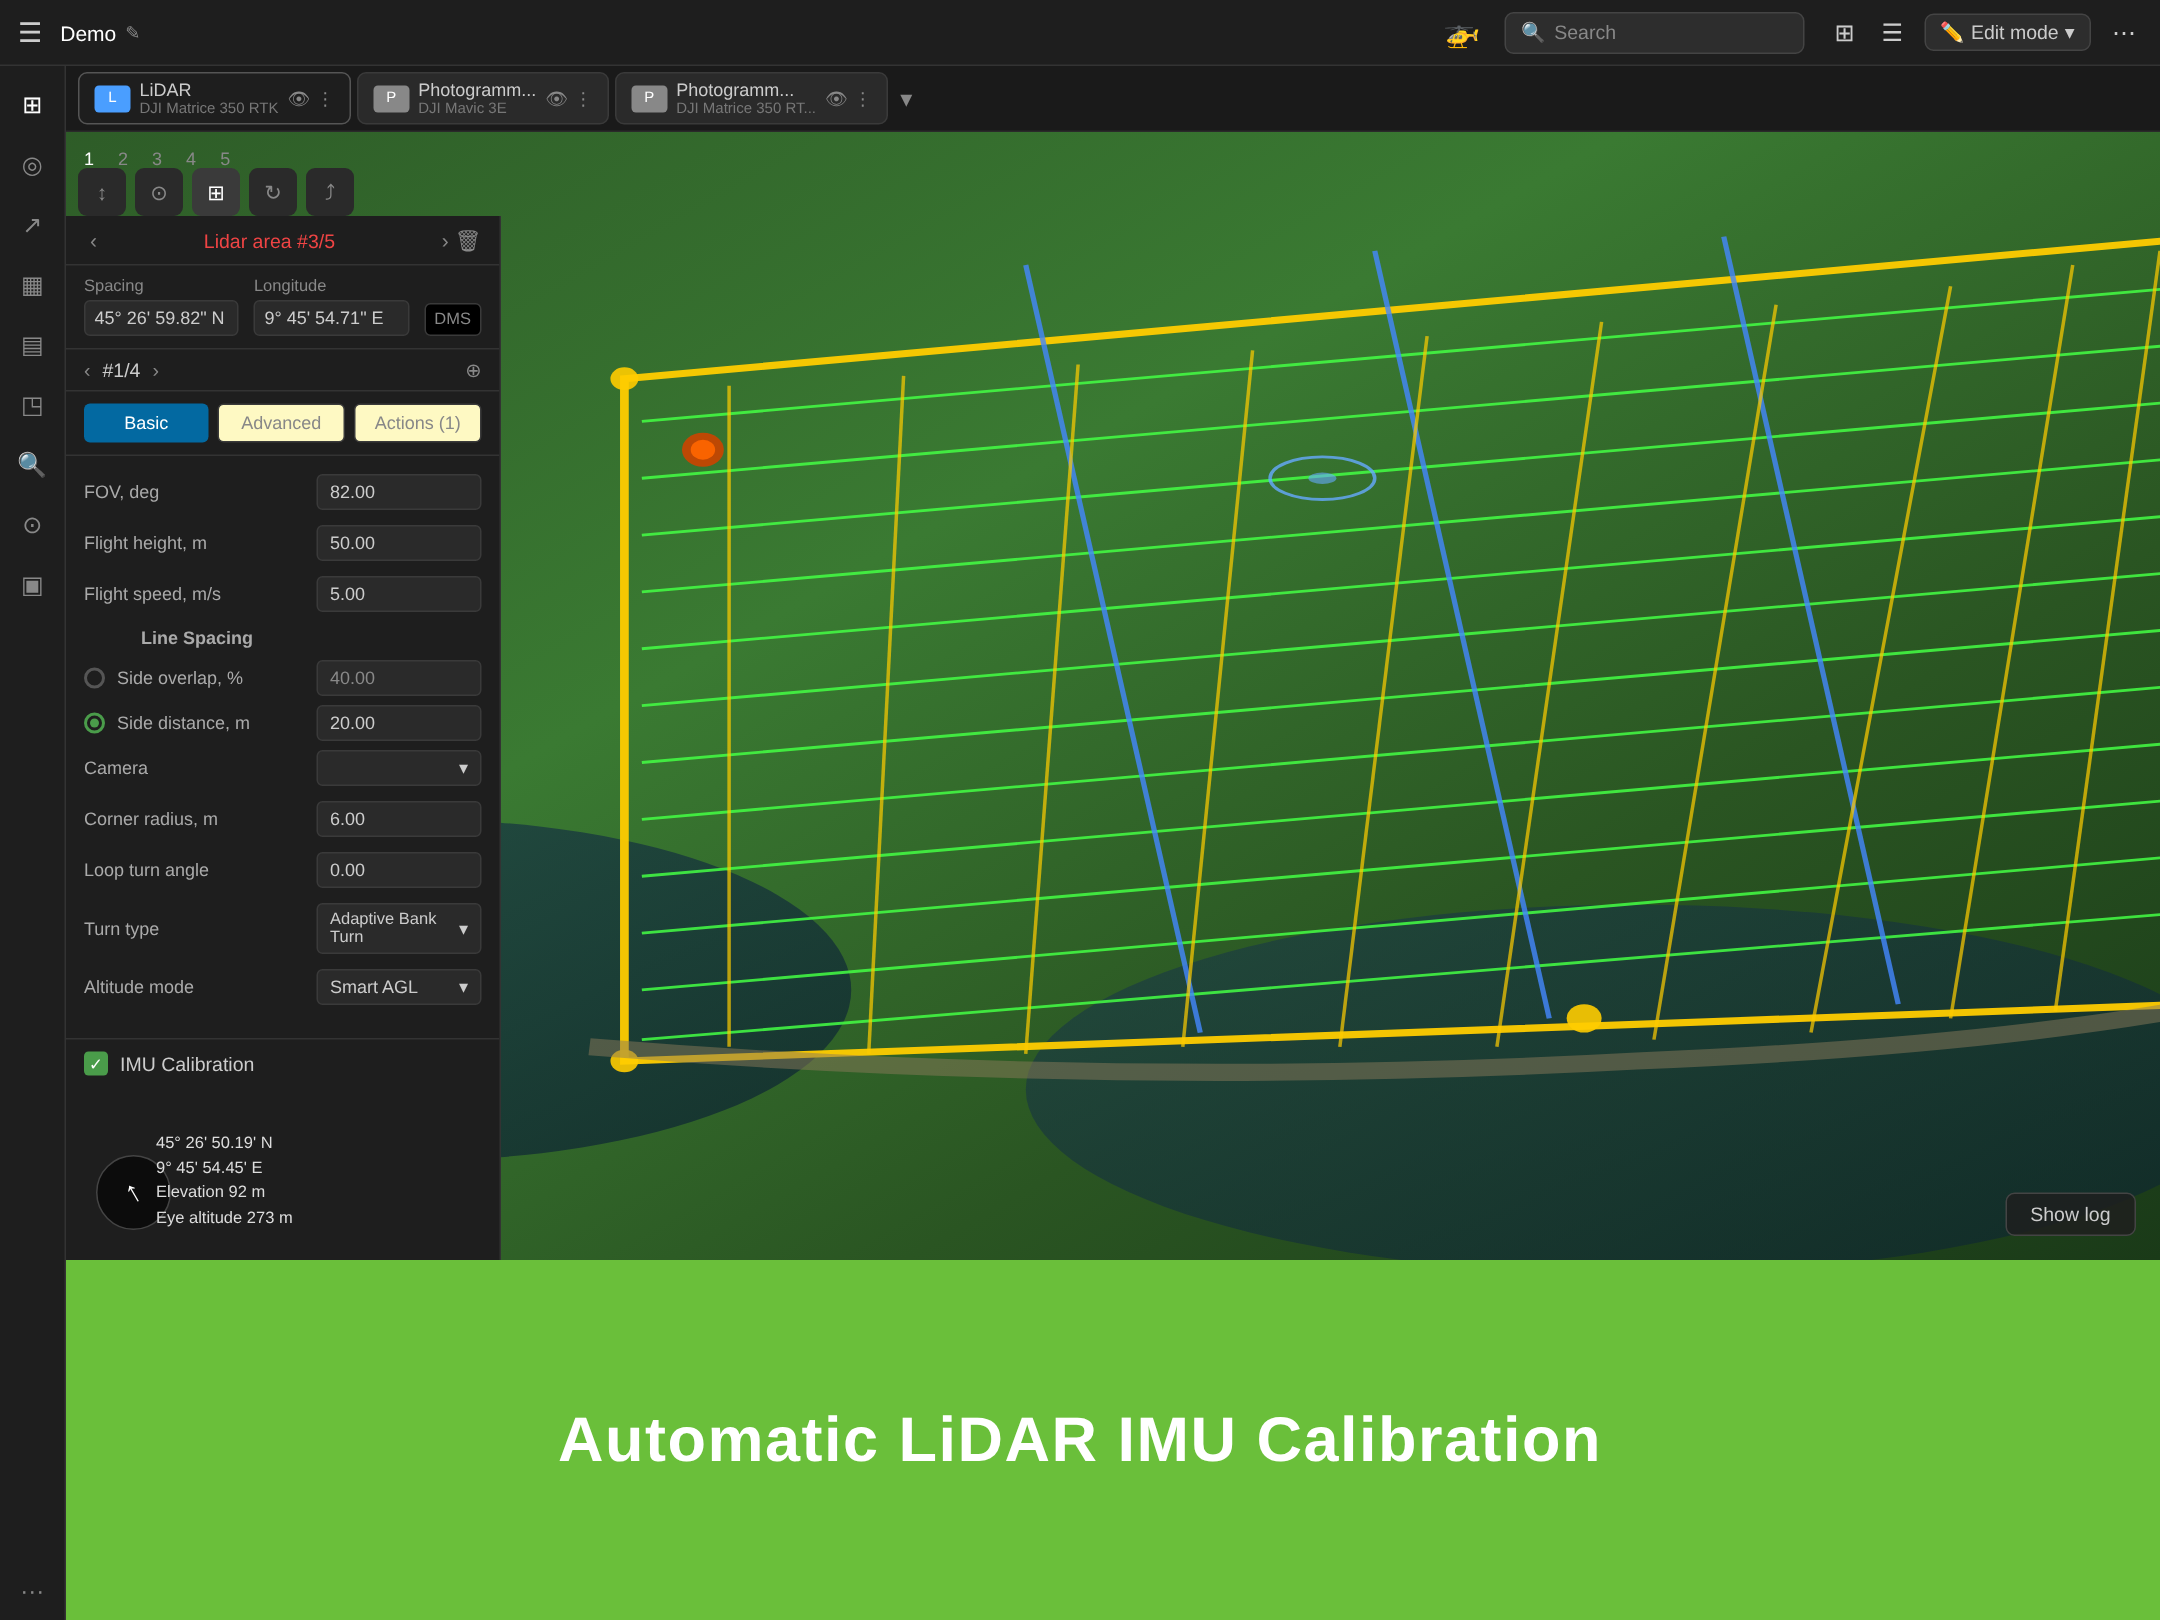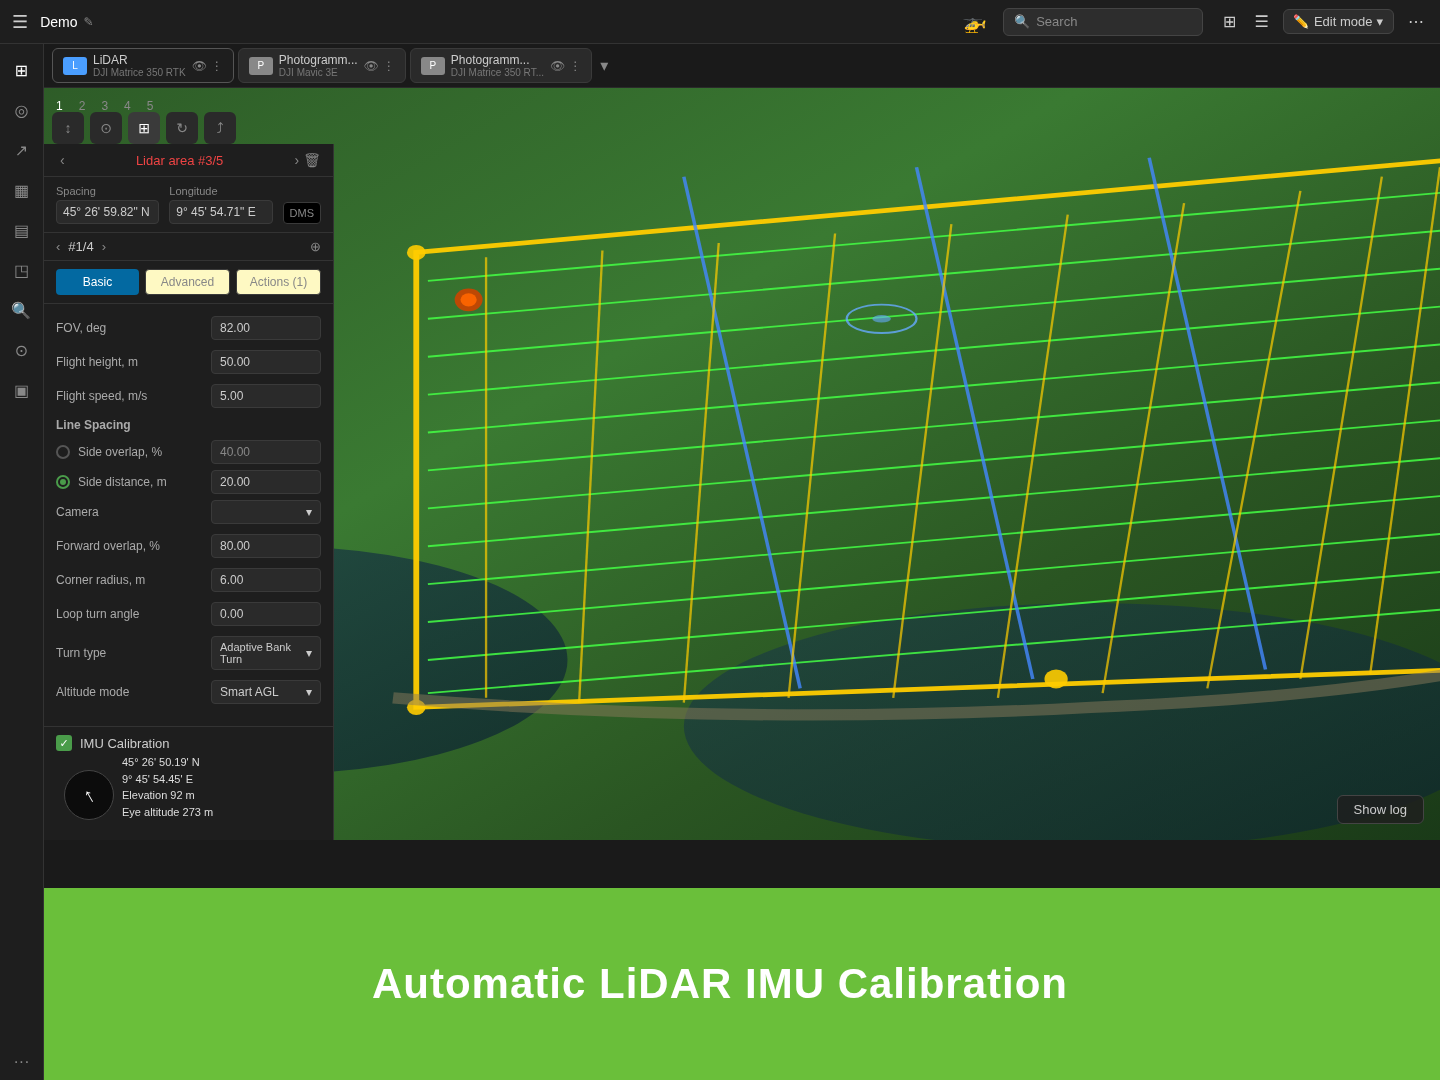--- a/index.html
+++ b/index.html
@@ -144,21 +144,21 @@
       display: flex; align-items: center; margin-bottom: 10px;
     }
     .form-label {
       color: #aaa; font-size: 12px; flex: 1;
     }
     .form-input {
       background: #2a2a2a; border: 1px solid #3a3a3a; border-radius: 4px;
       color: #ccc; font-size: 12px; padding: 4px 8px; width: 110px; text-align: left;
     }
     .form-section-label {
-      color: #aaa; font-size: 12px; font-weight: 600; margin-bottom: 8px; margin-top: 4px;
+      color: #aaa; font-size: 12px; font-weight: 600; margin-bottom: 8px; margin-top: 4px; margin-left: 38px;
     }
     .radio-row {
       display: flex; align-items: center; margin-bottom: 6px;
     }
     .radio-dot {
       width: 14px; height: 14px; border-radius: 50%; border: 2px solid #555;
       margin-right: 8px; display: flex; align-items: center; justify-content: center;
     }
     .radio-dot.selected { border-color: #4a9c4a; }
     .radio-dot.selected::after {
@@ -198,34 +198,34 @@
     
     #compass {
       position: absolute; bottom: 20px; left: 20px; z-index: 200;
     }
     .compass-circle {
       width: 50px; height: 50px; border-radius: 50%; background: rgba(0,0,0,0.6);
       border: 1px solid #444; display: flex; align-items: center; justify-content: center;
     }
     .compass-arrow { color: #fff; font-size: 20px; transform: rotate(-30deg); display: inline-block; }
     #coords-display {
-      position: absolute; bottom: 20px; left: 78px; z-index: 200;
+      position: absolute; bottom: 20px; left: 60px; z-index: 200;
       color: #ddd; font-size: 11px; line-height: 1.5;
     }
 
     
     #show-log {
       position: absolute; bottom: 16px; right: 16px; z-index: 200;
       background: rgba(30,30,30,0.85); border: 1px solid #444; border-radius: 6px;
       color: #ccc; font-size: 13px; padding: 6px 16px; cursor: pointer;
     }
 
     
     #bottom-banner {
-      position: absolute; bottom: 0; left: 0; right: 0; height: 192px;
+      position: absolute; bottom: 0; left: 0; right: 0; height: 240px;
       background: #6abf3a; display: flex; align-items: center; justify-content: center;
     }
     #banner-title {
       color: #fff; font-size: 42px; font-weight: 700; letter-spacing: 1px;
     }
 
     
     #flight-overlay {
       position: absolute; top: 0; left: 0; width: 100%; height: 100%; pointer-events: none;
     }
@@ -386,24 +386,20 @@
       <span class="form-label">Side distance, m</span>
       <input class="form-input" value="20.00" style="">
     </div>
 
     <div class="form-row">
       <span class="form-label">Camera</span>
       <div class="form-select">
         <span style="color:#888; font-size:12px;"></span>
         <span>▾</span>
       </div>
-    </div>
-    <div class="form-row">
-      <span class="form-label">Forward overlap, %</span>
-      <input class="form-input" value="80.00" style="">
     </div>
     <div class="form-row">
       <span class="form-label">Corner radius, m</span>
       <input class="form-input" value="6.00" style="">
     </div>
     <div class="form-row">
       <span class="form-label">Loop turn angle</span>
       <input class="form-input" value="0.00" style="">
     </div>
     <div class="form-row">

